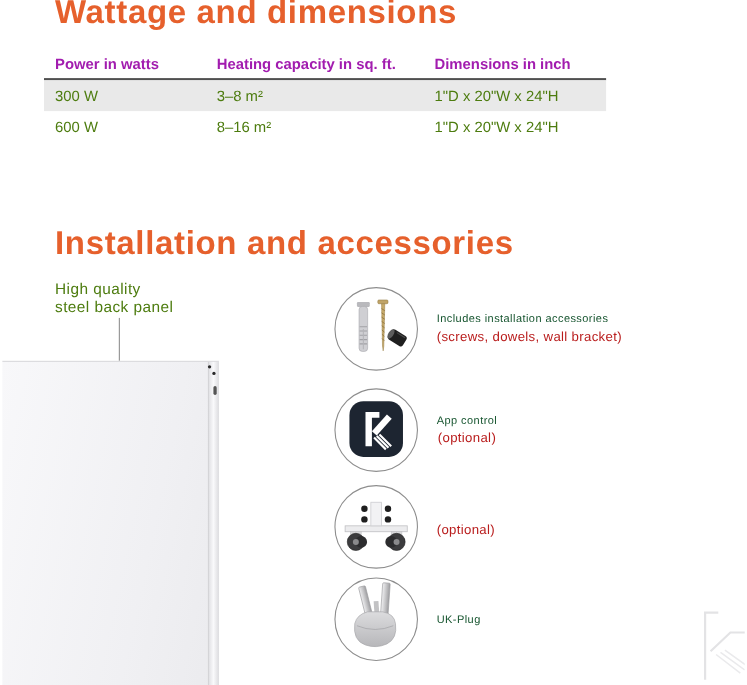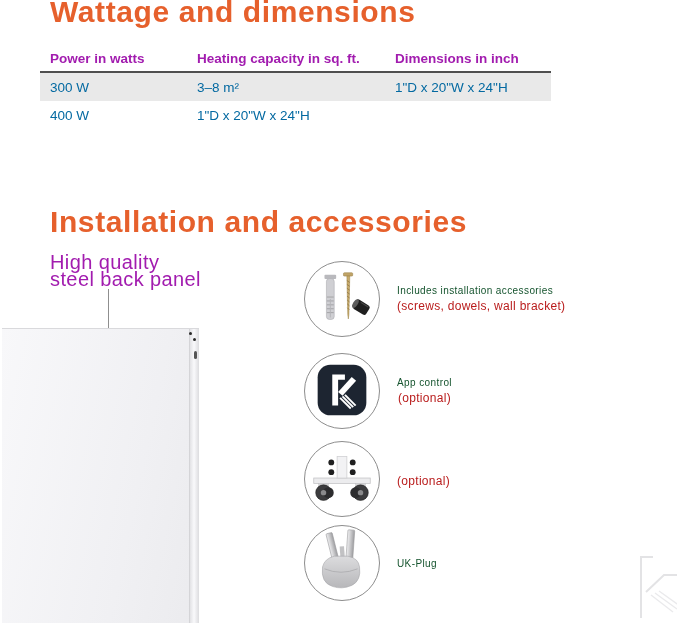--- a/index.html
+++ b/index.html
@@ -14,26 +14,26 @@
     font-size:30px; font-weight:700; letter-spacing:.6px;
     color:#e6602c; line-height:36px; white-space:nowrap;
   }
   #h-wattage { top:-6px; }
   #h-install { top:204px;text-align:right; }
   
   .spec-table { position:absolute; left:38px; top:45px; width:511px; font-size:13.5px; }
   .trow { display:grid; grid-template-columns:147px 198px 1fr; align-items:center; }
   .trow .cell { padding-left:10px; white-space:nowrap; }
   .thead { height:26px; font-weight:700; color:#a21caf; border-bottom:2px solid #4f4f4f; }
-  .tbody-row { height:28px; color:#0369a1; }
+  .tbody-row { height:28px; color:#4d7c0f; }
   .row-shaded { background:#e9e9e9; }
   
   .panel-label {
     position:absolute; left:48px; top:254px;
-    font-size:20px; line-height:17px; color:#a21caf; letter-spacing:.4px;
+    font-size:14px; line-height:17px; color:#4d7c0f; letter-spacing:.4px;
   }
   .leader-line { position:absolute; left:106px; top:289px; width:1px; height:39px; background:#8f8f8f; }
   
   .heater-panel {
     position:absolute; left:0; top:328px; width:197px; height:295px;
     background:linear-gradient(102deg,#f8f8fa 0%,#f0f0f3 65%,#ebebee 100%);
     border-top:1px solid #d9d9dc; box-sizing:border-box;
   }
   .panel-edge {
     position:absolute; right:0; top:0; bottom:0; width:10px;
@@ -73,21 +73,22 @@
       <div class="cell">Power in watts</div>
       <div class="cell">Heating capacity in sq. ft.</div>
       <div class="cell">Dimensions in inch</div>
     </div>
     <div class="trow tbody-row row-shaded">
       <div class="cell">300 W</div>
       <div class="cell">3–8 m²</div>
       <div class="cell">1"D x 20"W x 24"H</div>
     </div>
     <div class="trow tbody-row">
-      <div class="cell">400 W</div>
+      <div class="cell">600 W</div>
+      <div class="cell">8–16 m²</div>
       <div class="cell">1"D x 20"W x 24"H</div>
     </div>
   </div>
 
   <h2 class="h-orange" id="h-install">Installation and accessories</h2>
 
   <div class="panel-label">
     <div>High quality</div>
     <div>steel back panel</div>
   </div>

